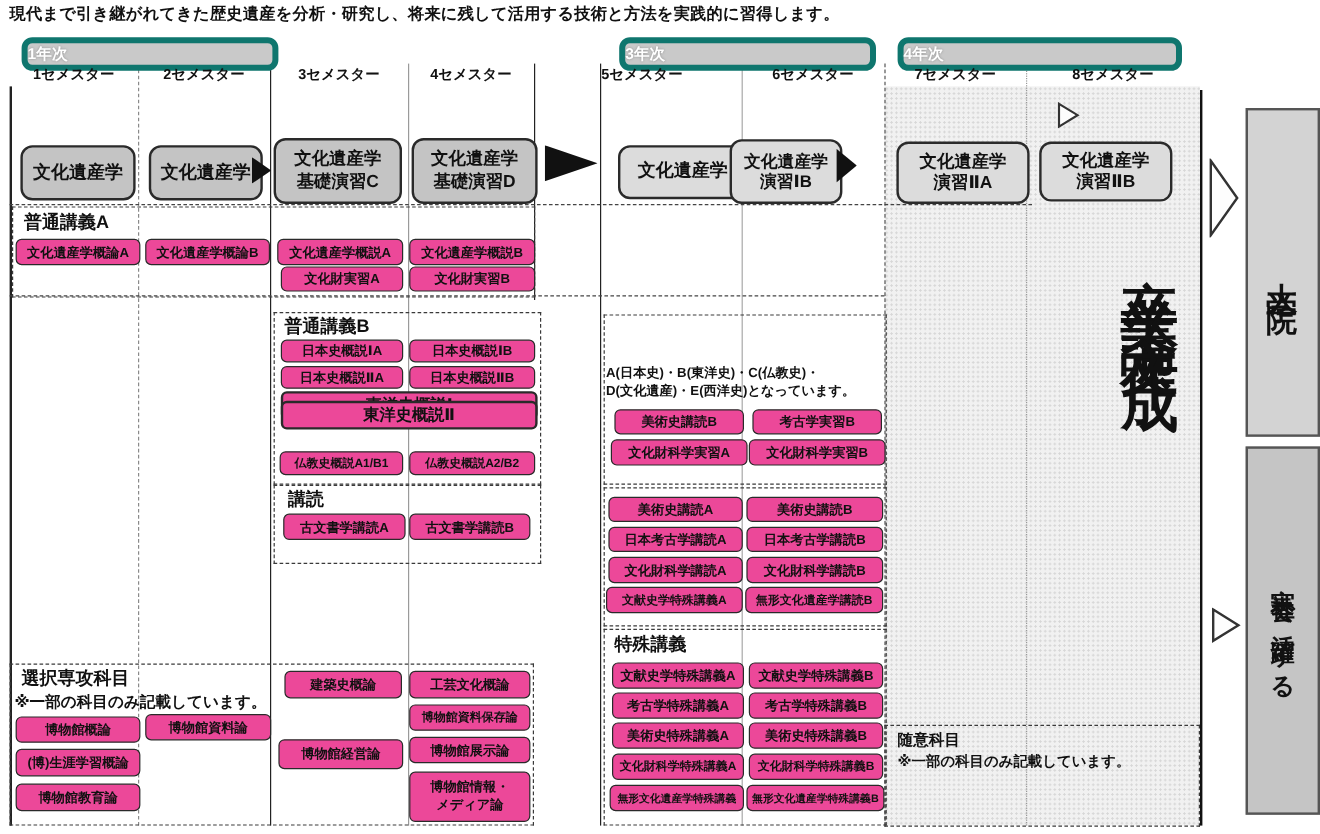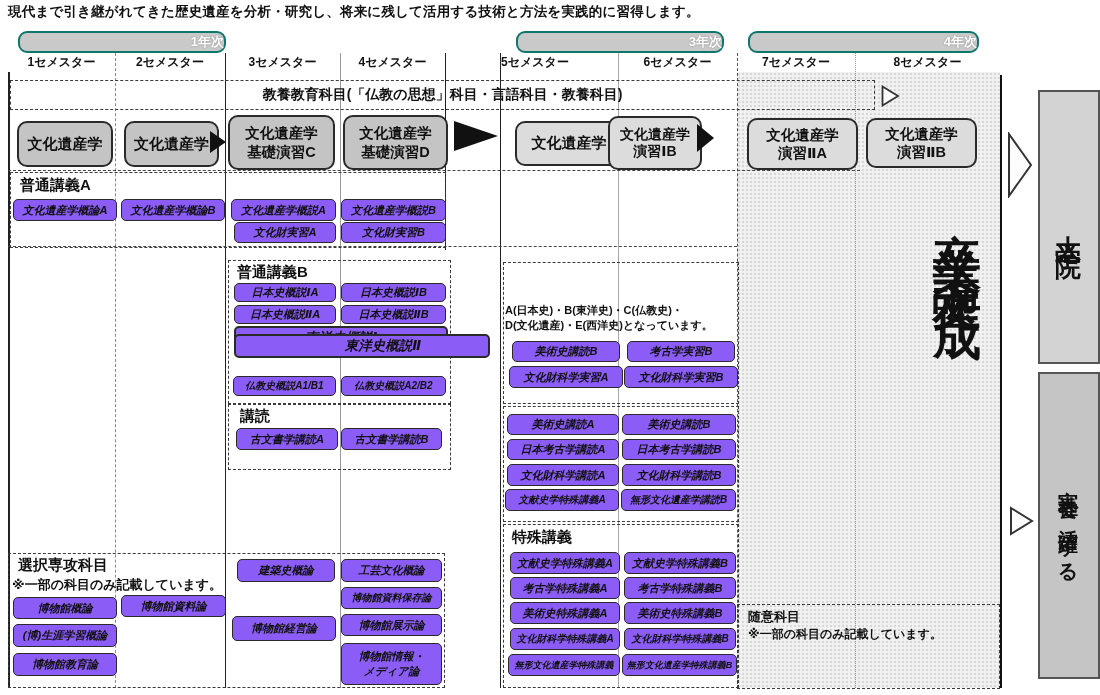--- a/index.html
+++ b/index.html
@@ -4,22 +4,22 @@
 <style>
   html,body{margin:0;padding:0;background:#fff;}
   #stage{
     position:relative;width:1100px;height:695px;background:#fff;overflow:hidden;
     font-family:"Liberation Sans","DejaVu Sans",sans-serif;color:#111;
   }
   .abs{position:absolute;}
   
   .desc{position:absolute;left:8px;top:3px;font-size:13.5px;font-weight:bold;letter-spacing:.2px;}
   
-  .yearbar{position:absolute;top:31px;height:18px;background:#c9c9c9;border:2px solid #0f766e;
-    border-radius:9px;display:flex;align-items:center;justify-content:flex-end;
+  .yearbar{position:absolute;top:31px;height:18px;background:#c9c9c9;border:5px solid #0f766e;
+    border-radius:9px;display:flex;align-items:center;justify-content:flex-start;
     color:#fff;font-weight:bold;font-size:13px;text-shadow:0 0 2px #8a8a8a;}
   
   .semlabel{position:absolute;top:54px;height:16px;display:flex;align-items:center;justify-content:center;
     font-size:12px;font-weight:bold;}
   
   .vline{position:absolute;width:0;}
   .hline{position:absolute;height:0;}
   
   .shade{position:absolute;left:737px;top:72px;width:263px;height:616px;
     background-color:#f1f1f1;
@@ -28,23 +28,23 @@
   
   .dbox{position:absolute;border:1.6px dashed #3a3a3a;background:transparent;}
   .sectitle{position:absolute;font-size:15px;font-weight:bold;white-space:nowrap;}
   .note{position:absolute;font-size:11px;font-weight:bold;white-space:nowrap;}
   
   .flowbox{position:absolute;background:#c4c4c4;border:2px solid #2a2a2a;border-radius:10px;
     display:flex;flex-direction:column;align-items:center;justify-content:center;
     font-size:15px;font-weight:bold;line-height:1.25;text-align:center;white-space:nowrap;}
   .flowbox.light{background:#dcdcdc;}
   
-  .cb{position:absolute;background:#8b5cf6;border:1.6px solid #2a2a2a;border-radius:5px;
+  .cb{position:absolute;background:#ec4899;border:1.6px solid #2a2a2a;border-radius:5px;
     display:flex;align-items:center;justify-content:center;
-    font-size:11px;font-weight:bold;white-space:nowrap;font-style:italic;}
+    font-size:11px;font-weight:bold;white-space:nowrap;}
   .cb.sm{font-size:10px;}
   .cb.xs{font-size:9px;}
   .cb.wide{font-size:13.5px;border-width:2px;}
   .cb.twoline{flex-direction:column;line-height:1.35;font-size:11px;white-space:nowrap;}
   
   .vtext{writing-mode:vertical-rl;text-orientation:upright;}
   .thesis{position:absolute;left:933px;top:194px;font-size:48px;font-weight:bold;
     letter-spacing:16px;line-height:1;}
   .outbox{position:absolute;left:1038px;width:58px;border:2px solid #555;
     display:flex;align-items:center;justify-content:center;font-weight:bold;}
@@ -87,23 +87,20 @@
 
   <div class="semlabel" style="left:8px;width:107px;">1セメスター</div>
   <div class="semlabel" style="left:115px;width:110px;">2セメスター</div>
   <div class="semlabel" style="left:225px;width:115px;">3セメスター</div>
   <div class="semlabel" style="left:340px;width:105px;">4セメスター</div>
   <div class="semlabel" style="left:476px;width:118px;">5セメスター</div>
   <div class="semlabel" style="left:618px;width:119px;">6セメスター</div>
   <div class="semlabel" style="left:737px;width:118px;">7セメスター</div>
   <div class="semlabel" style="left:855px;width:145px;">8セメスター</div>
 
-  <div class="dbox" style="left:10px;top:80px;width:863px;height:28px;display:flex;align-items:center;justify-content:center;">
-    <span style="font-size:14px;font-weight:bold;white-space:nowrap;">教養教育科目(「仏教の思想」科目・言語科目・教養科目)</span>
-  </div>
   <svg class="abs" style="left:881px;top:85px;" width="19" height="22" viewBox="0 0 19 22">
     <polygon points="1.5,1.5 17,11 1.5,20.5" fill="#fdfdfd" stroke="#333" stroke-width="1.8"></polygon>
   </svg>
 
   <div class="flowbox" style="left:17px;top:121px;width:92px;height:42px;">
     <span>文化遺産学</span>
   </div>
   <div class="flowbox" style="left:124px;top:121px;width:91px;height:42px;">
     <span>文化遺産学</span>
   </div>
@@ -149,21 +146,21 @@
   <div class="cb" style="left:234px;top:222px;width:100px;height:19px;">文化財実習A</div>
   <div class="cb" style="left:341px;top:222px;width:103px;height:19px;">文化財実習B</div>
 
   <div class="dbox" style="left:228px;top:260px;width:221px;height:142px;"></div>
   <div class="sectitle" style="left:237px;top:263px;">普通講義B</div>
   <div class="cb" style="left:234px;top:283px;width:100px;height:17px;">日本史概説ⅠA</div>
   <div class="cb" style="left:341px;top:283px;width:103px;height:17px;">日本史概説ⅠB</div>
   <div class="cb" style="left:234px;top:305px;width:100px;height:17px;">日本史概説ⅡA</div>
   <div class="cb" style="left:341px;top:305px;width:103px;height:17px;">日本史概説ⅡB</div>
   <div class="cb wide" style="left:234px;top:326px;width:210px;height:20px;">東洋史概説Ⅰ</div>
-  <div class="cb wide" style="left:234px;top:334px;width:210px;height:20px;padding-left:42px;">東洋史概説Ⅱ</div>
+  <div class="cb wide" style="left:234px;top:334px;width:210px;height:20px;">東洋史概説Ⅱ</div>
   <div class="cb sm" style="left:233px;top:376px;width:101px;height:18px;">仏教史概説A1/B1</div>
   <div class="cb sm" style="left:341px;top:376px;width:103px;height:18px;">仏教史概説A2/B2</div>
 
   <div class="dbox" style="left:503px;top:262px;width:234px;height:140px;"></div>
   <div class="note" style="left:505px;top:303px;">A(日本史)・B(東洋史)・C(仏教史)・</div>
   <div class="note" style="left:505px;top:318px;">D(文化遺産)・E(西洋史)となっています。</div>
   <div class="cb" style="left:512px;top:341px;width:106px;height:19px;">美術史講読B</div>
   <div class="cb" style="left:627px;top:341px;width:106px;height:19px;">考古学実習B</div>
   <div class="cb" style="left:509px;top:366px;width:112px;height:20px;">文化財科学実習A</div>
   <div class="cb" style="left:624px;top:366px;width:112px;height:20px;">文化財科学実習B</div>

